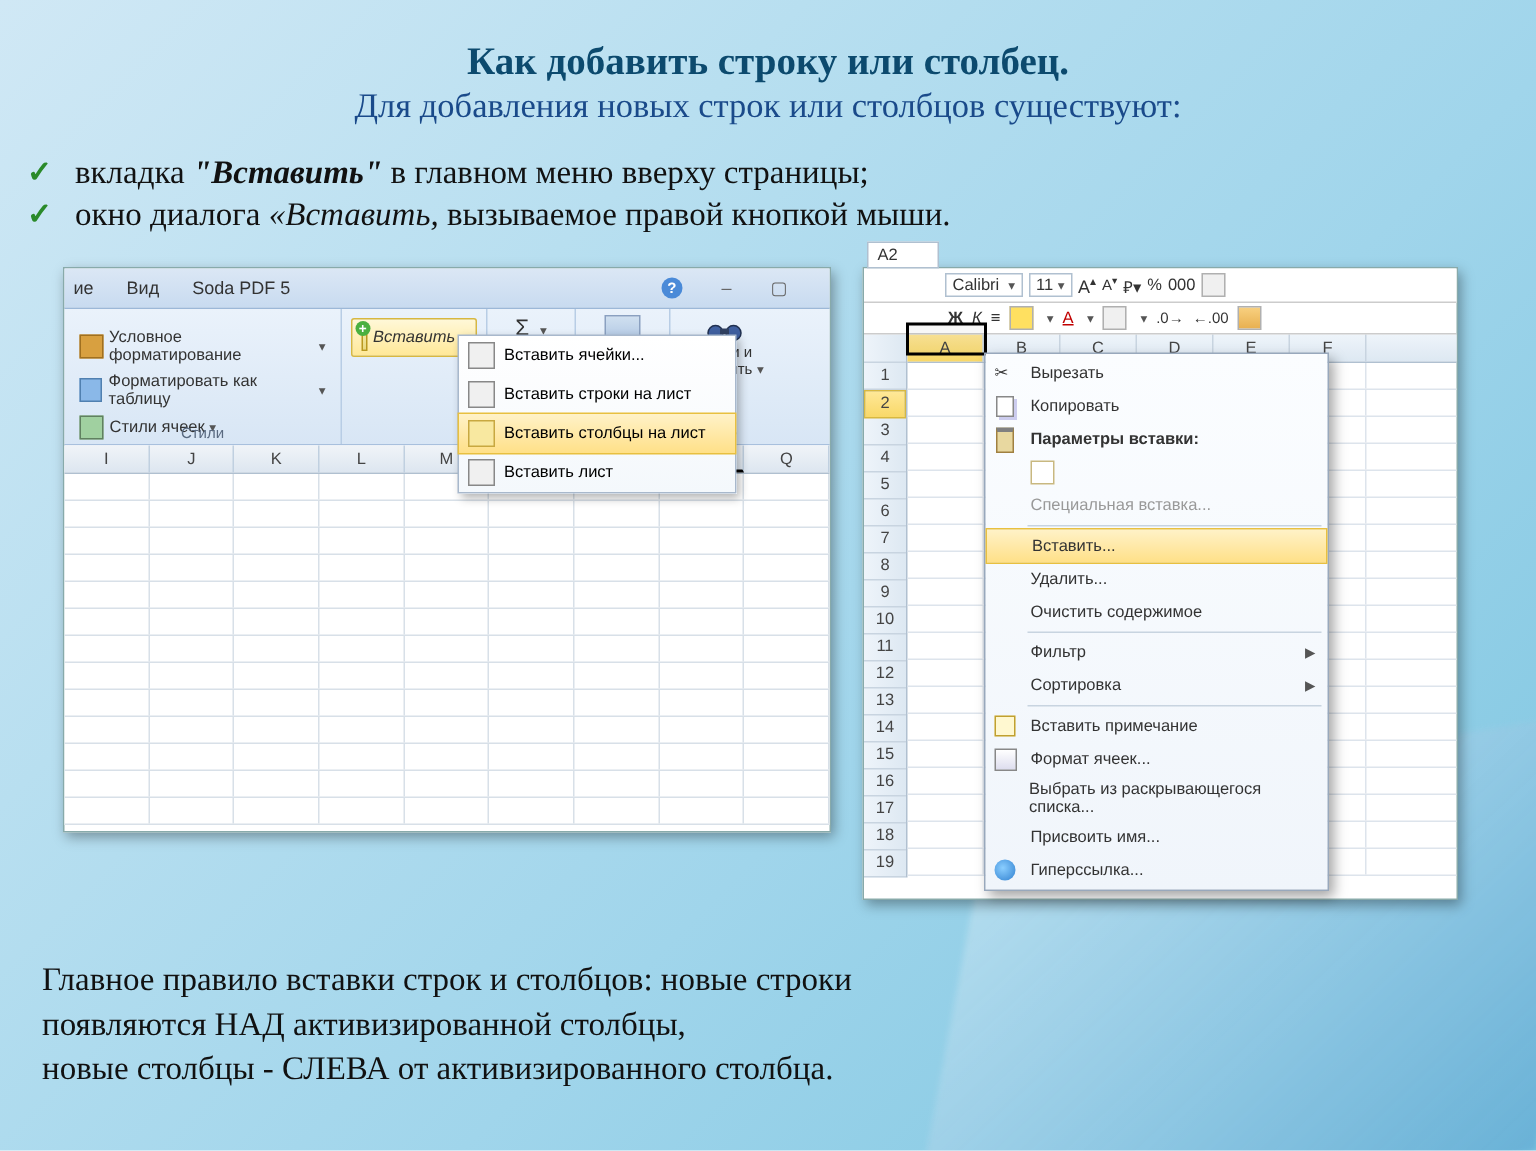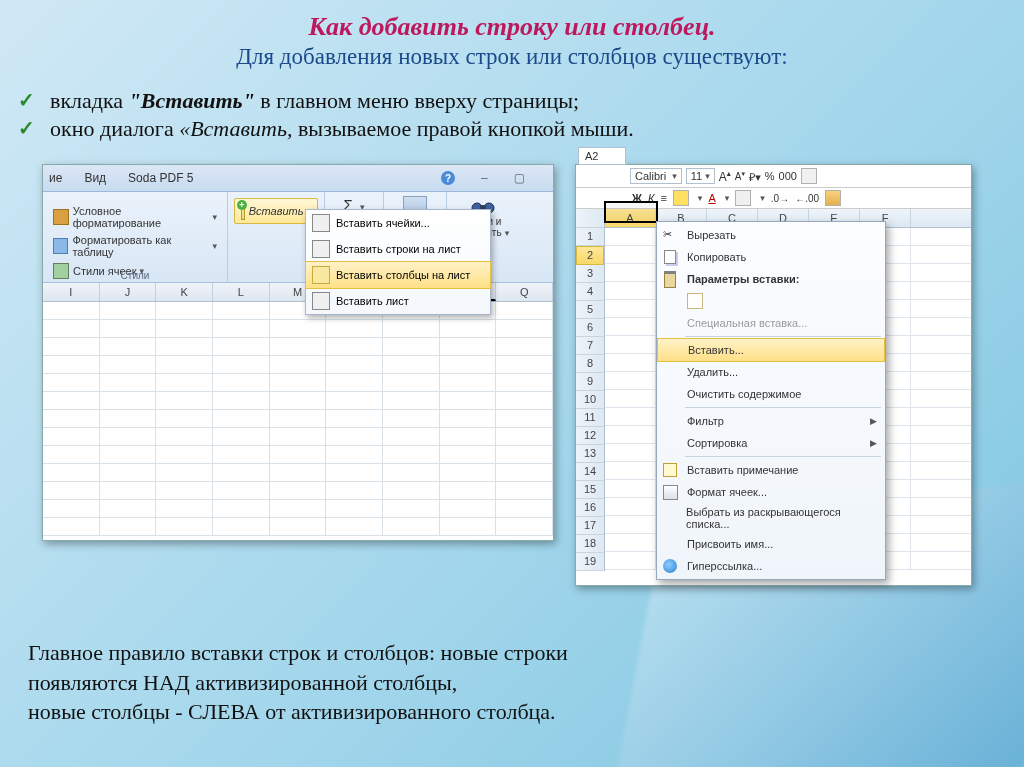--- a/index.html
+++ b/index.html
@@ -15,25 +15,24 @@
     position: absolute;
     right: 0; bottom: 0;
     width: 400px; height: 300px;
     background: linear-gradient(135deg, rgba(255,255,255,0.3), rgba(30,100,180,0.2));
     transform: skew(-20deg) rotate(-10deg);
     transform-origin: bottom right;
     filter: blur(2px);
   }
   .title {
     text-align: center;
-    padding-top: 12px;
+    padding-top: 26px;
     font-size: 26px;
     font-weight: bold;
-    font-style: italic;
-    color: #be185d;
+    color: #0c4a6e;
   }
   .subtitle {
     text-align: center;
     font-size: 23px;
     color: #1a4a8a;
     margin-top: 2px;
   }
   .bullets {
     margin: 18px 0 0 18px;
     font-size: 22px;

